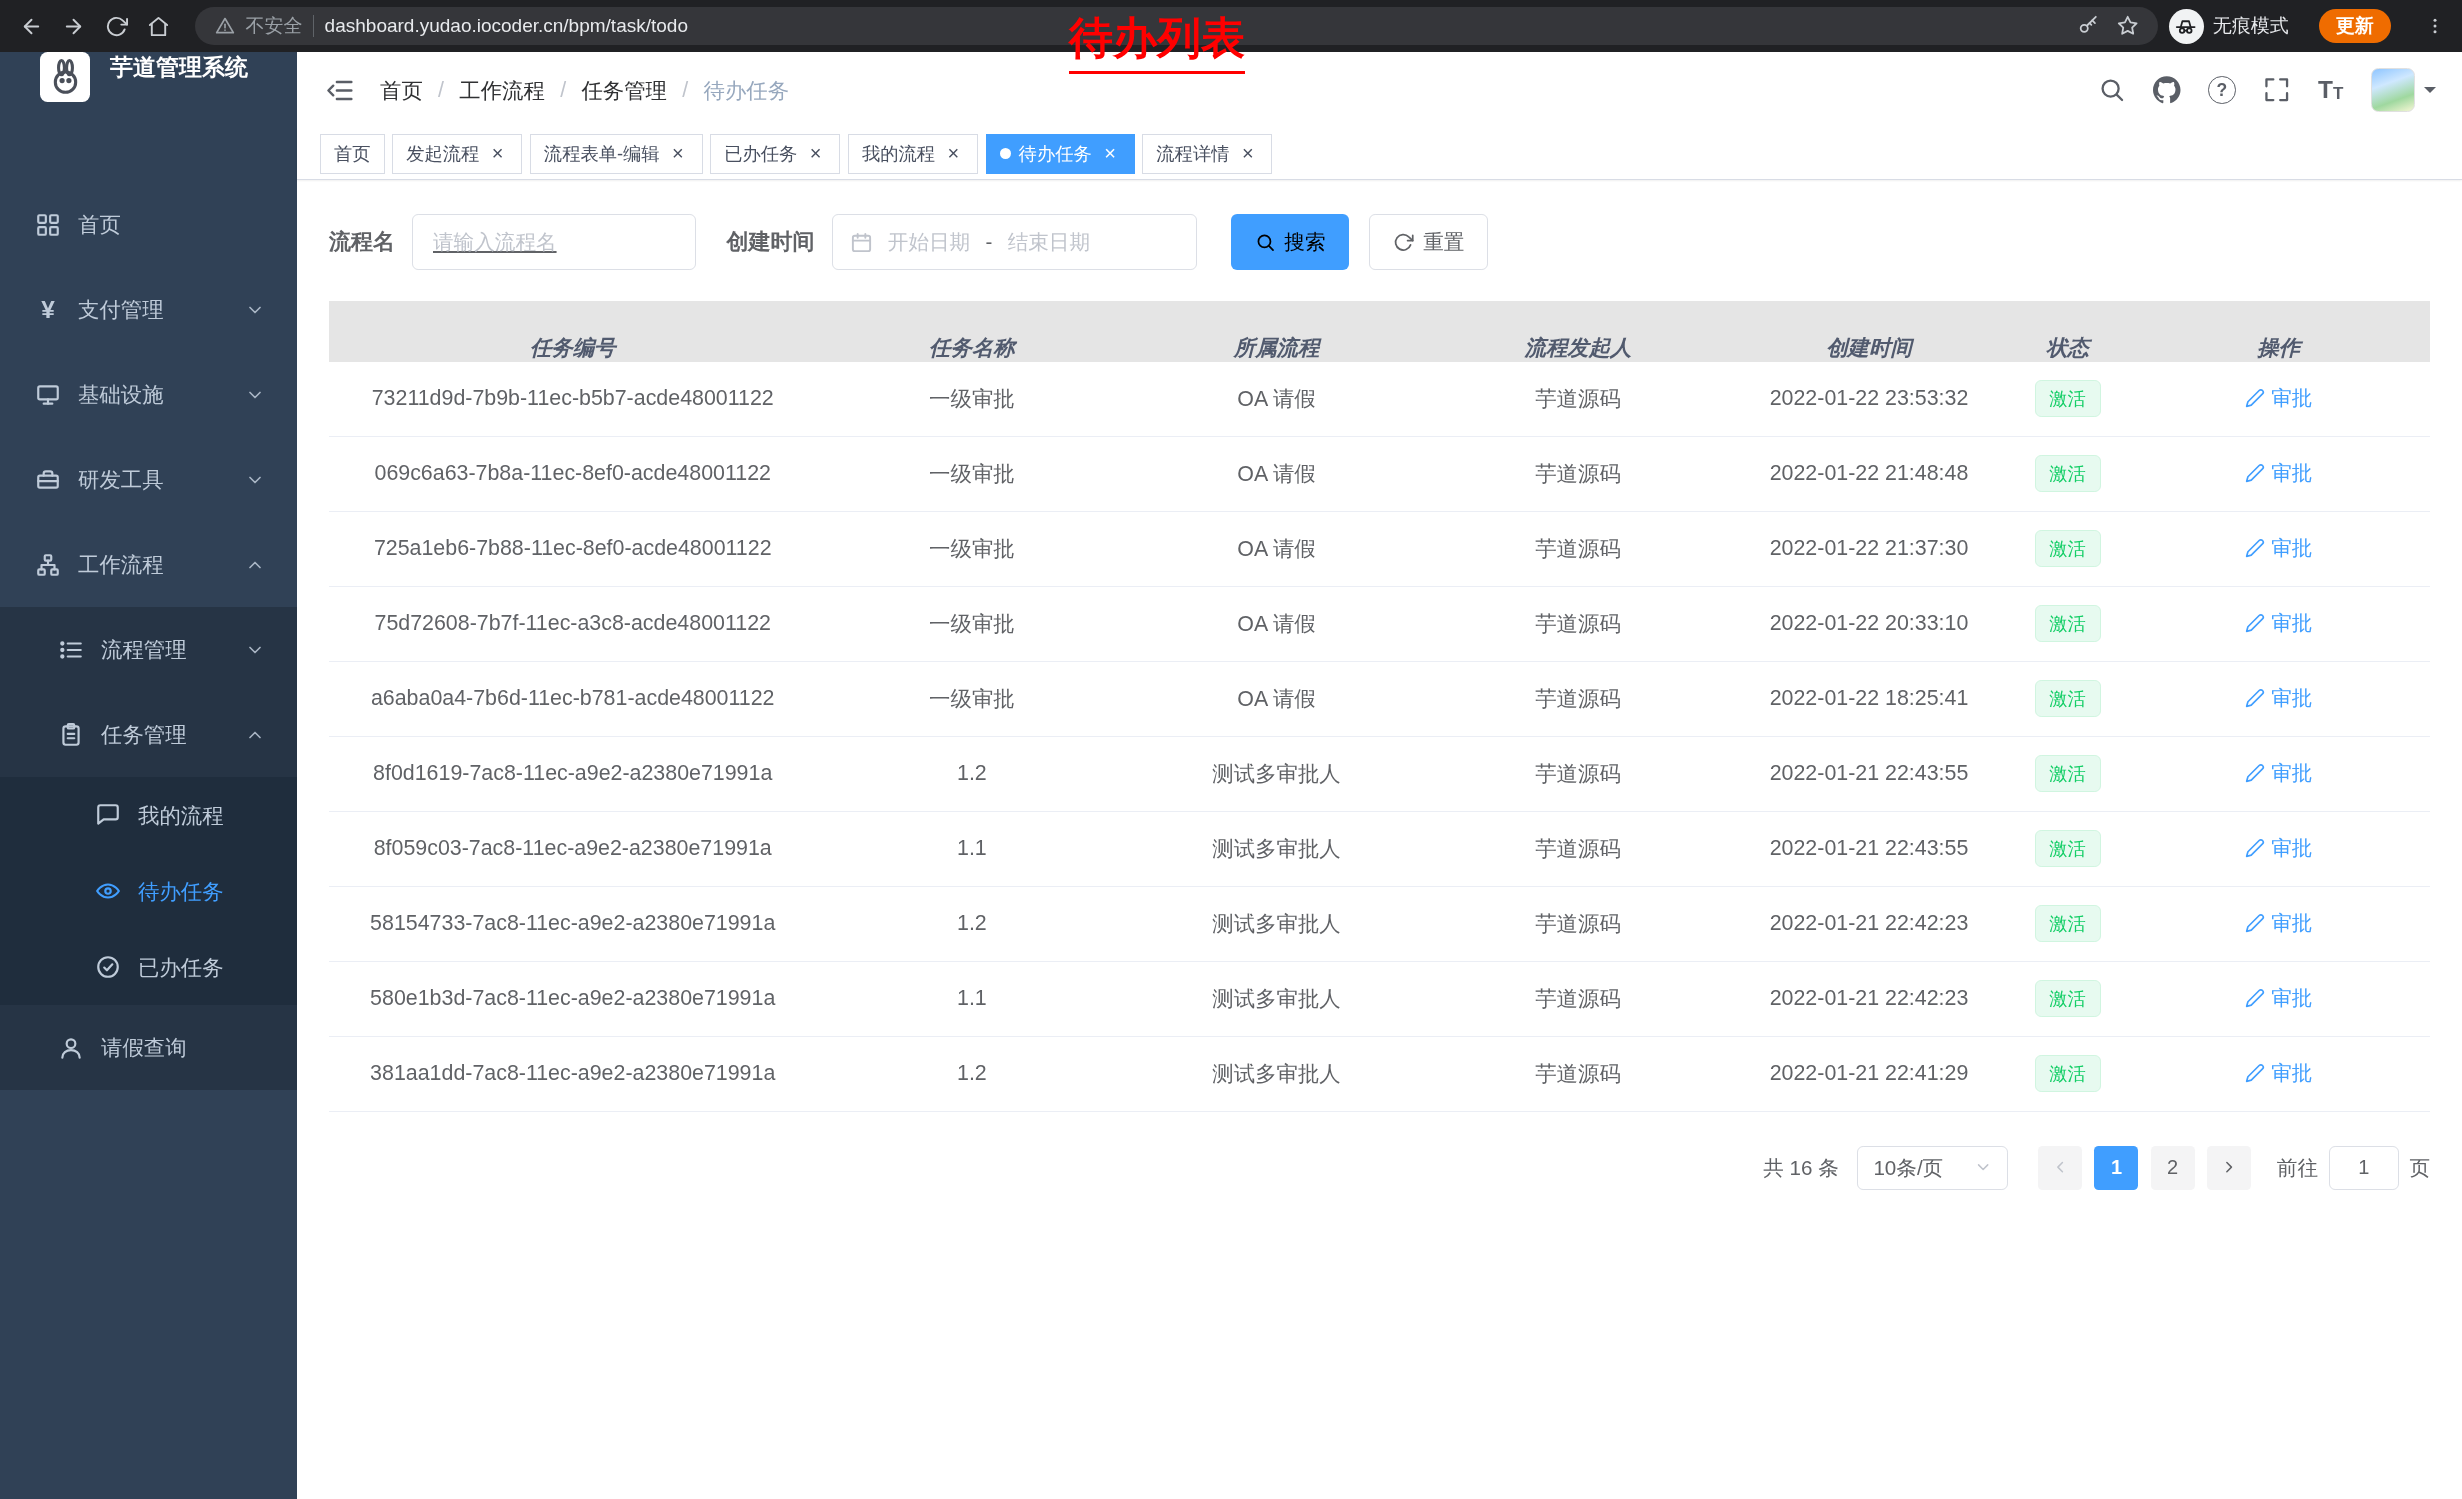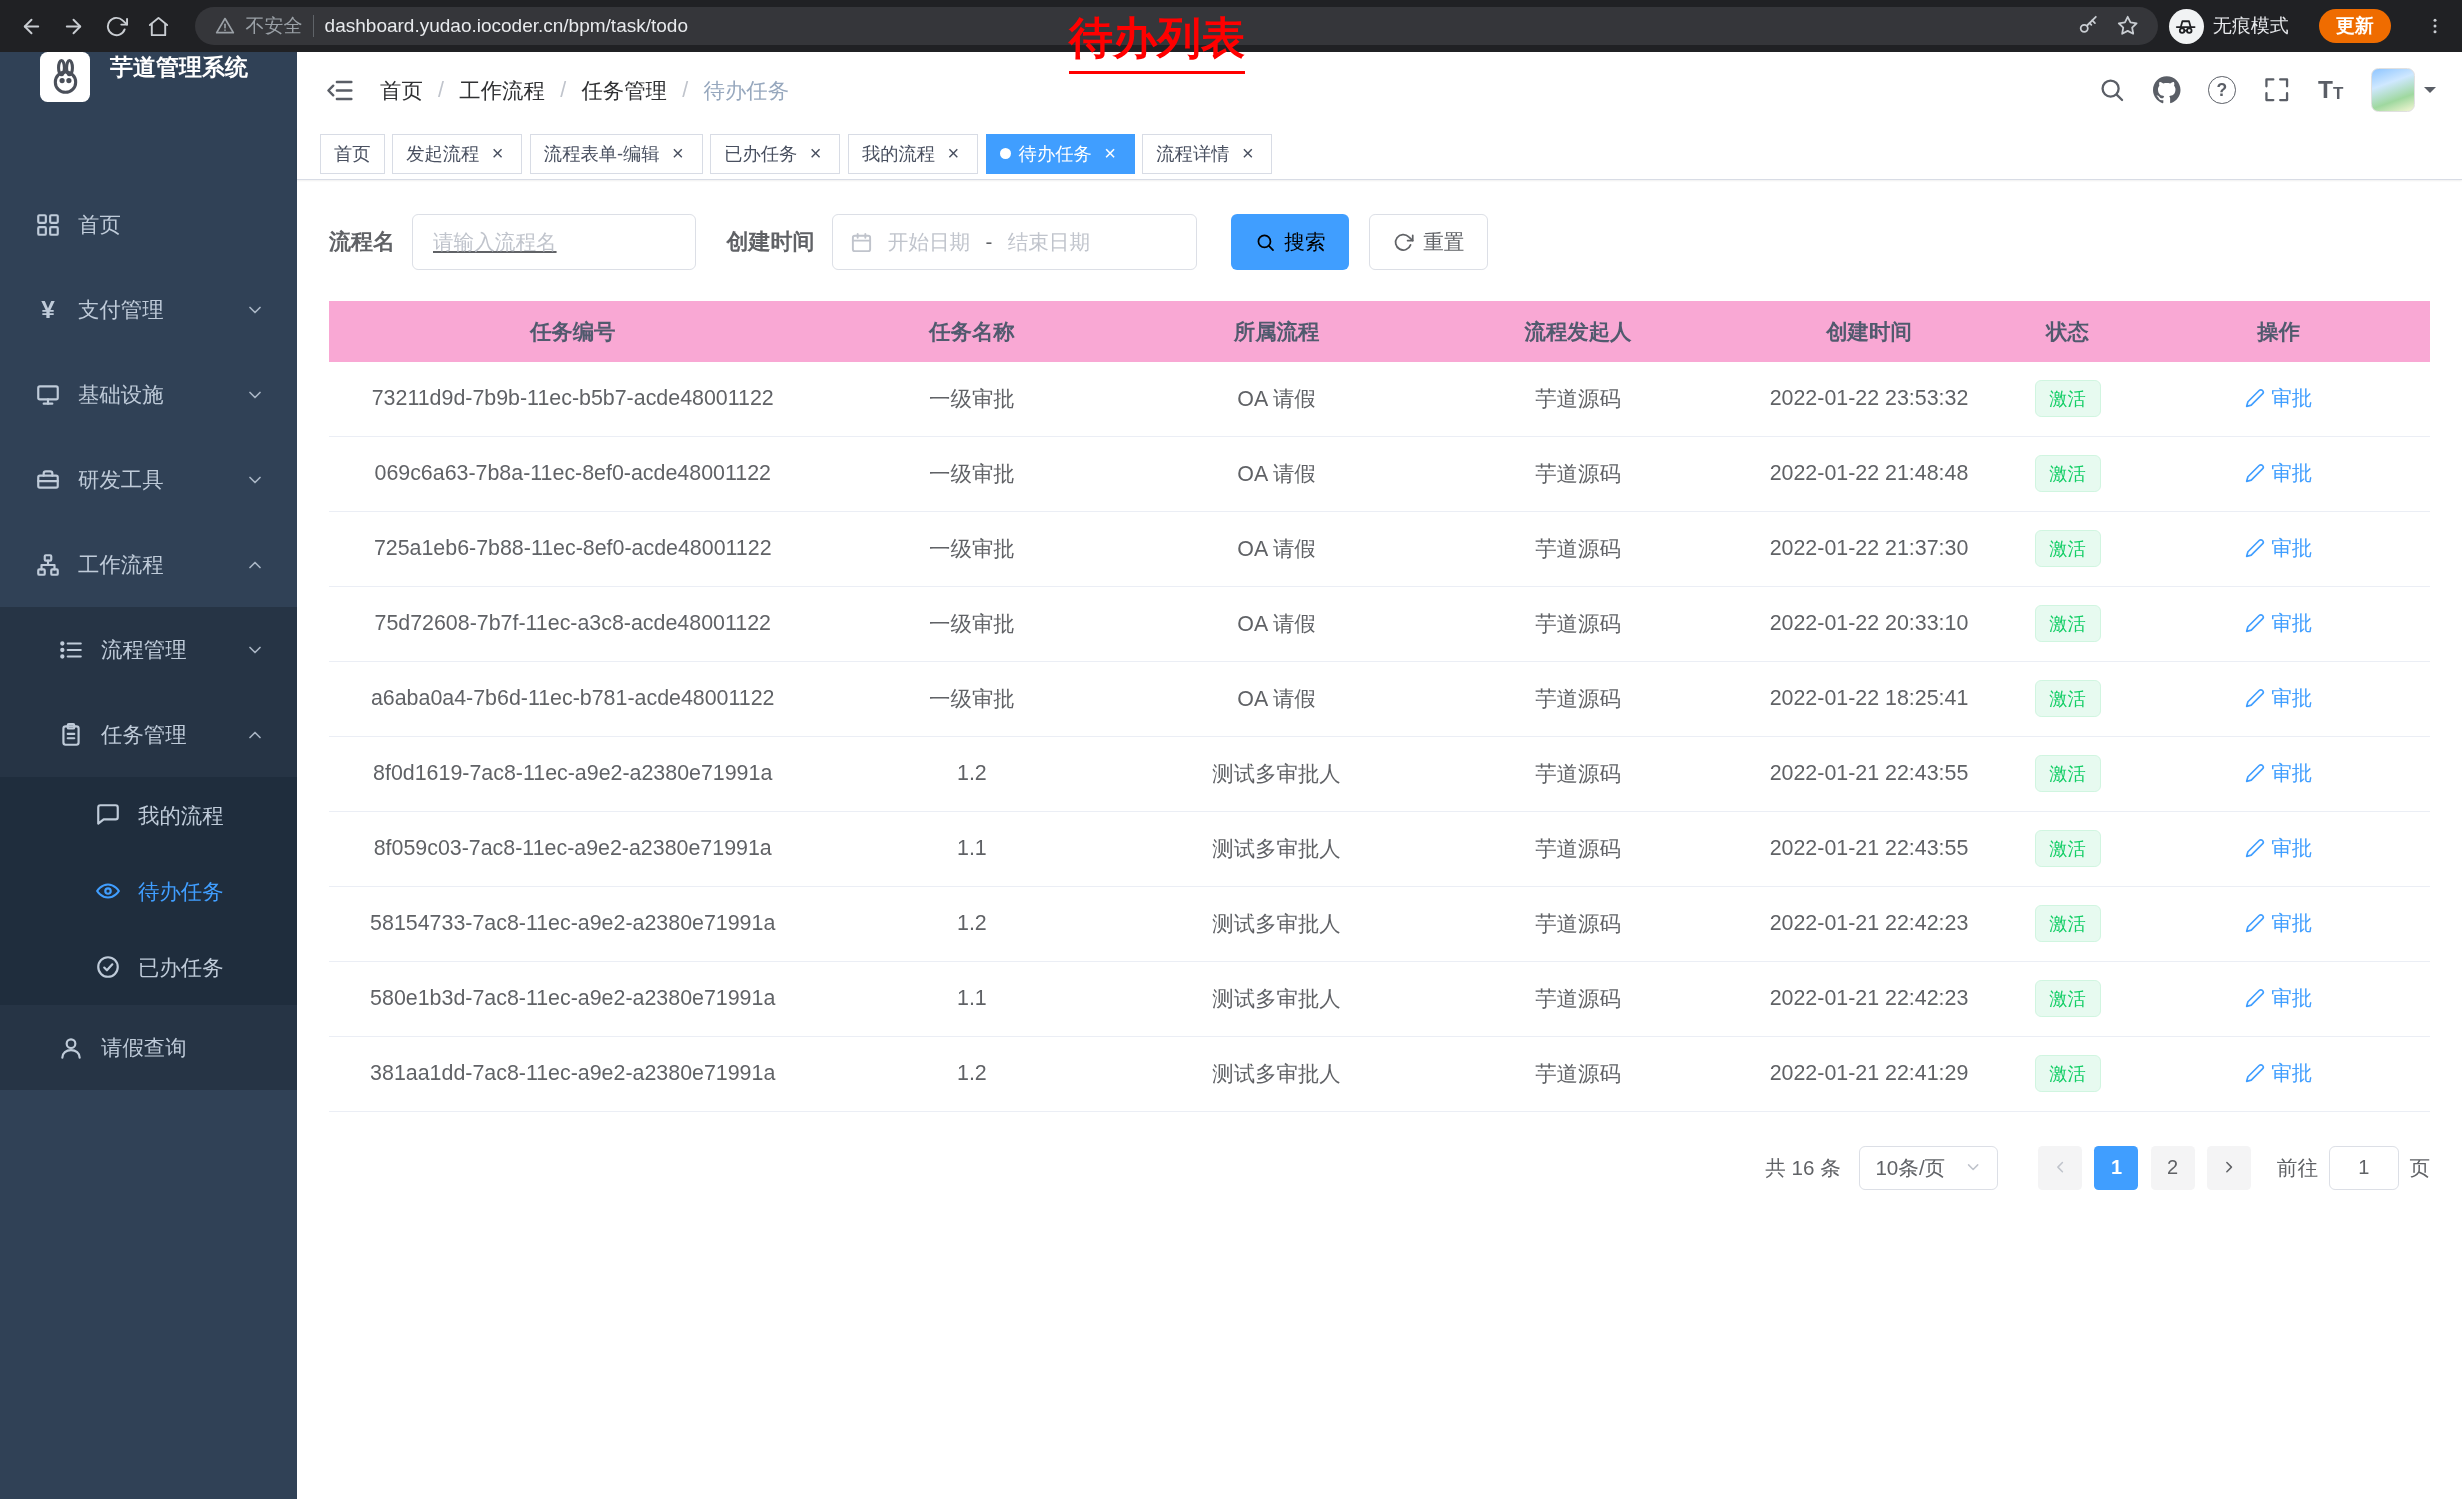--- a/index.html
+++ b/index.html
@@ -88,33 +88,33 @@
   .date-range { width:365px; height:56px; border:0.8px solid #dcdfe6; border-radius:6.1px; display:flex; align-items:center; padding:0 17px; gap:15.3px; color:#c0c4cc; font-size:20.6px; }
   .date-range .cal { width:23px; height:23px; color:#c0c4cc; flex:0 0 auto; }
   .dr-sep { color:#606266; }
   .btn { height:56px; border-radius:6.1px; font-size:20.6px; display:inline-flex; align-items:center; gap:9.2px; padding:0 23px; cursor:pointer; border:0.8px solid transparent; font-family:inherit; }
   .btn svg { width:20.6px; height:20.6px; }
   .btn-primary { background:#409eff; color:#000000; margin-left:34px; }
   .btn-plain { background:#fff; border-color:#dcdfe6; color:#606266; margin-left:20px; }
 
   
   .table { margin-top:30.5px; font-size:21.4px; color:#606266; }
-  .thead { display:flex; align-items:center; background:#f9a8d4; height:61px; color:#515a6e; font-weight:700; }
+  .thead { display:flex; align-items:flex-end; background:#e5e5e5; height:61px; color:#515a6e; font-weight:700;font-style:italic; }
   .tr { display:flex; align-items:center; height:75px; border-bottom:0.8px solid #ebeef5; }
   .th,.td { text-align:center; overflow:hidden; white-space:nowrap; }
   .c1 { width:23.2%; } .c2 { width:14.8%; } .c3 { width:14.2%; } .c4 { width:14.5%; }
   .c5 { width:13.2%; } .c6 { width:5.7%; }  .c7 { width:14.4%; }
   .status-tag { display:inline-block; background:#e7faf0; color:#13ce66; border:0.8px solid #d0f5e0; padding:5.3px 13.7px; border-radius:6.1px; font-size:18.3px; }
   .approve { color:#409eff; display:inline-flex; align-items:center; gap:6.1px; font-size:20.6px; cursor:pointer; }
   .approve svg { width:20px; height:20px; }
 
   
   .pagination { display:flex; align-items:center; justify-content:flex-end; margin-top:34px; font-size:20.6px; color:#606266; }
   .pg-total { margin-right:18.3px; }
-  .pg-size { width:139px; height:44px; border:0.8px solid #dcdfe6; border-radius:6.1px; display:flex; align-items:center; justify-content:space-between; padding:0 15.3px; color:#606266; margin-right:28px; cursor:pointer; }
+  .pg-size { width:151px; height:44px; border:0.8px solid #dcdfe6; border-radius:6.1px; display:flex; align-items:center; justify-content:space-between; padding:0 15.3px; color:#606266; margin-right:18px; cursor:pointer; }
   .pg-size .chev { width:18.3px; height:18.3px; color:#c0c4cc; }
   .pg-btn { min-width:44px; height:44px; border:none; background:#f4f4f5; border-radius:4.6px; font-size:20px; color:#606266; display:inline-flex; align-items:center; justify-content:center; cursor:pointer; margin-left:12.2px; font-family:inherit; }
   .pg-btn svg { width:18.3px; height:18.3px; }
   .pg-btn.active { background:#409eff; color:#fff; font-weight:700; }
   .pg-prev { color:#c0c4cc; }
   .pg-goto { margin-left:26px; display:flex; align-items:center; gap:10.7px; }
   .goto-input { width:70px; height:44px; border:0.8px solid #dcdfe6; border-radius:6.1px; text-align:center; font-size:20px; color:#606266; outline:none; font-family:inherit; }
 </style>
 </head>
 <body>

